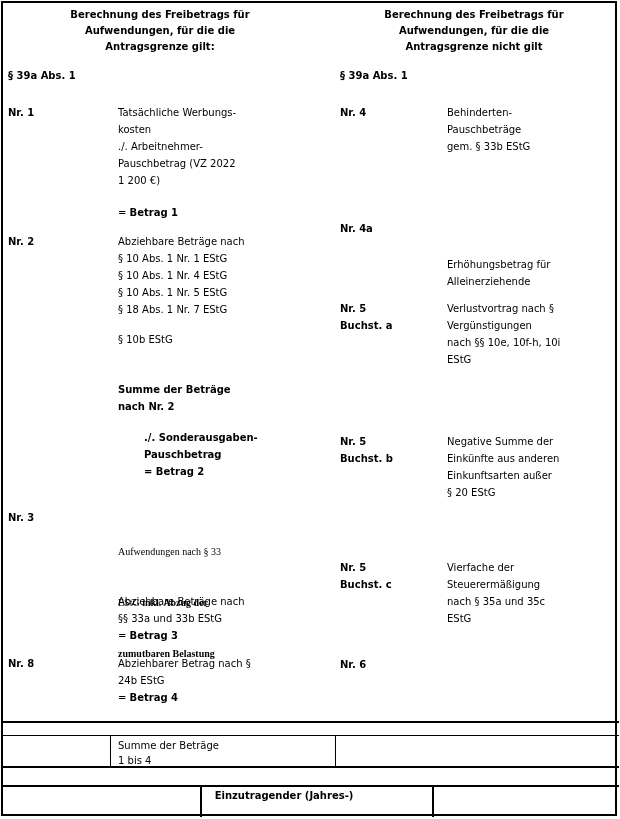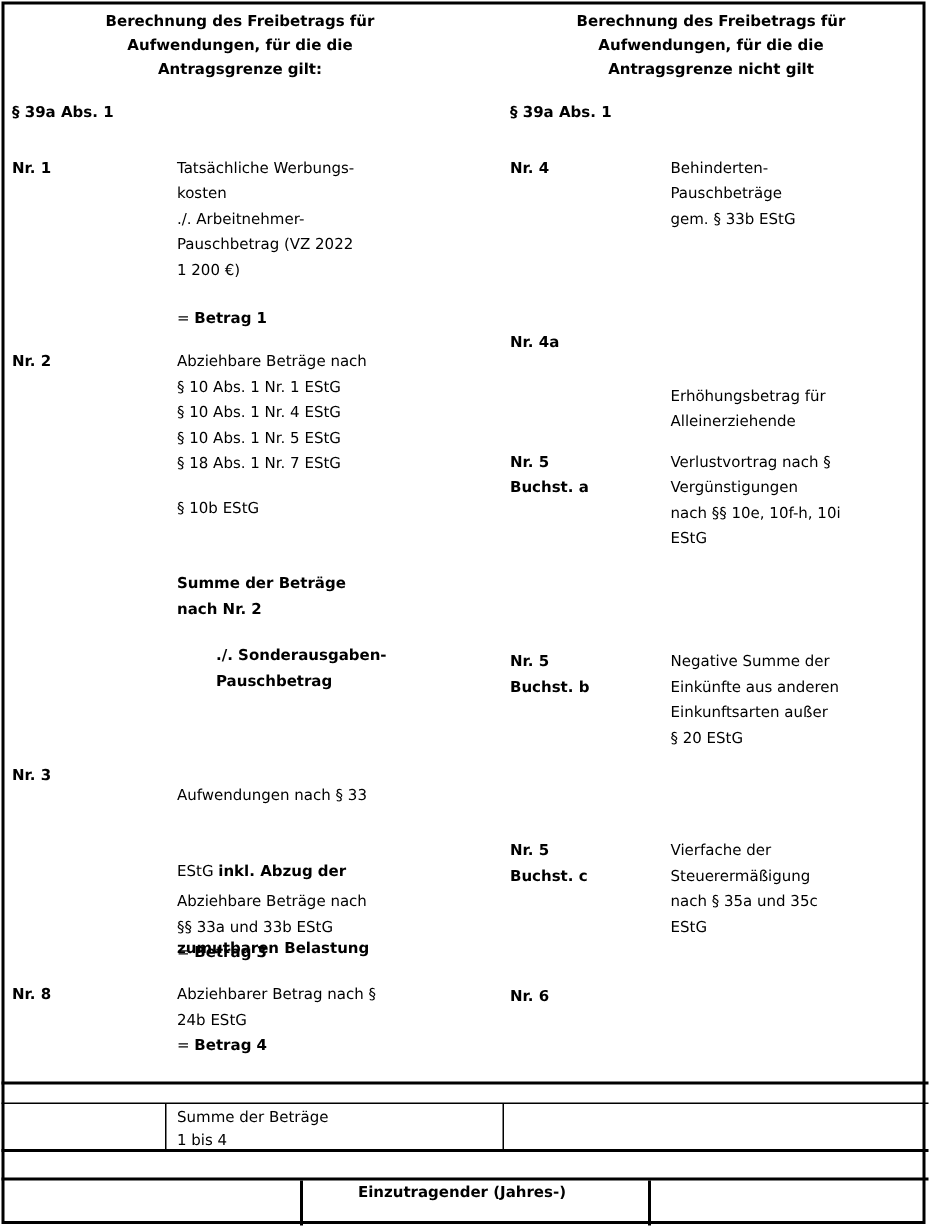--- a/index.html
+++ b/index.html
@@ -43,24 +43,24 @@
   <div class="abs b" style="left:340px; top:67px;">§ 39a Abs. 1</div>
 
   <div class="abs b" style="left:8px; top:104px;">Nr. 1</div>
   <div class="abs" style="left:118px; top:104px;"><div>Tatsächliche Werbungs-</div><div>kosten</div><div>./. Arbeitnehmer-</div><div>Pauschbetrag (VZ 2022</div><div>1 200 €)</div></div>
   <div class="abs" style="left:118px; top:204px;"><span>= </span><span class="b">Betrag 1</span></div>
 
   <div class="abs b" style="left:8px; top:233px;">Nr. 2</div>
   <div class="abs" style="left:118px; top:233px;"><div>Abziehbare Beträge nach</div><div>§ 10 Abs. 1 Nr. 1 EStG</div><div>§ 10 Abs. 1 Nr. 4 EStG</div><div>§ 10 Abs. 1 Nr. 5 EStG</div><div>§ 18 Abs. 1 Nr. 7 EStG</div></div>
   <div class="abs" style="left:118px; top:331px;">§ 10b EStG</div>
   <div class="abs b" style="left:118px; top:381px;"><div>Summe der Beträge</div><div>nach Nr. 2</div></div>
-  <div class="abs b" style="left:118px; top:429px;margin-left:26px;"><div>./. Sonderausgaben-</div><div>Pauschbetrag</div></div>
+  <div class="abs b" style="left:118px; top:429px;margin-left:26px;"><div>./. Sonderausgaben-</div><div>Pauschbetrag</div><div>= Betrag 2</div></div>
 
   <div class="abs b" style="left:8px; top:509px;">Nr. 3</div>
-  <div class="abs" style="left:118px; top:488px;">
+  <div class="abs" style="left:118px; top:509px;font-family:Liberation Serif, serif;">
     <div>Aufwendungen nach § 33</div>
     <div><span>EStG </span><span class="b">inkl. Abzug der</span></div>
     <div class="b">zumutbaren Belastung</div>
   </div>
   <div class="abs" style="left:118px; top:593px;"><div>Abziehbare Beträge nach</div><div>§§ 33a und 33b EStG</div></div>
   <div class="abs" style="left:118px; top:627px;"><span>= </span><span class="b">Betrag 3</span></div>
 
   <div class="abs b" style="left:8px; top:655px;">Nr. 8</div>
   <div class="abs" style="left:118px; top:655px;"><div>Abziehbarer Betrag nach §</div><div>24b EStG</div></div>
   <div class="abs" style="left:118px; top:689px;"><span>= </span><span class="b">Betrag 4</span></div>
@@ -86,15 +86,15 @@
   <div class="hline" style="left:1px; right:1px; top:735px; height:1px;"></div>
   <div class="hline" style="left:1px; right:1px; top:766px; height:2px;"></div>
   <div class="hline" style="left:1px; right:1px; top:785px; height:2px;"></div>
   <div class="vline" style="left:110px; top:736px; width:1px; height:30px;"></div>
   <div class="vline" style="left:335px; top:736px; width:1px; height:30px;"></div>
   <div class="vline" style="left:200px; top:787px; width:2px; height:30px;"></div>
   <div class="vline" style="left:432px; top:787px; width:2px; height:30px;"></div>
 
   <div class="abs lh15" style="left:118px; top:738px;"><div>Summe der Beträge</div><div>1 bis 4</div></div>
 
-  <div class="abs ctr b lh15" style="left:208px; top:788px; width:200px;"><div>Einzutragender (Jahres-)</div></div>
+  <div class="abs ctr b lh15" style="left:184px; top:788px; width:200px;"><div>Einzutragender (Jahres-)</div></div>
 
 </div>
 
 </body></html>

